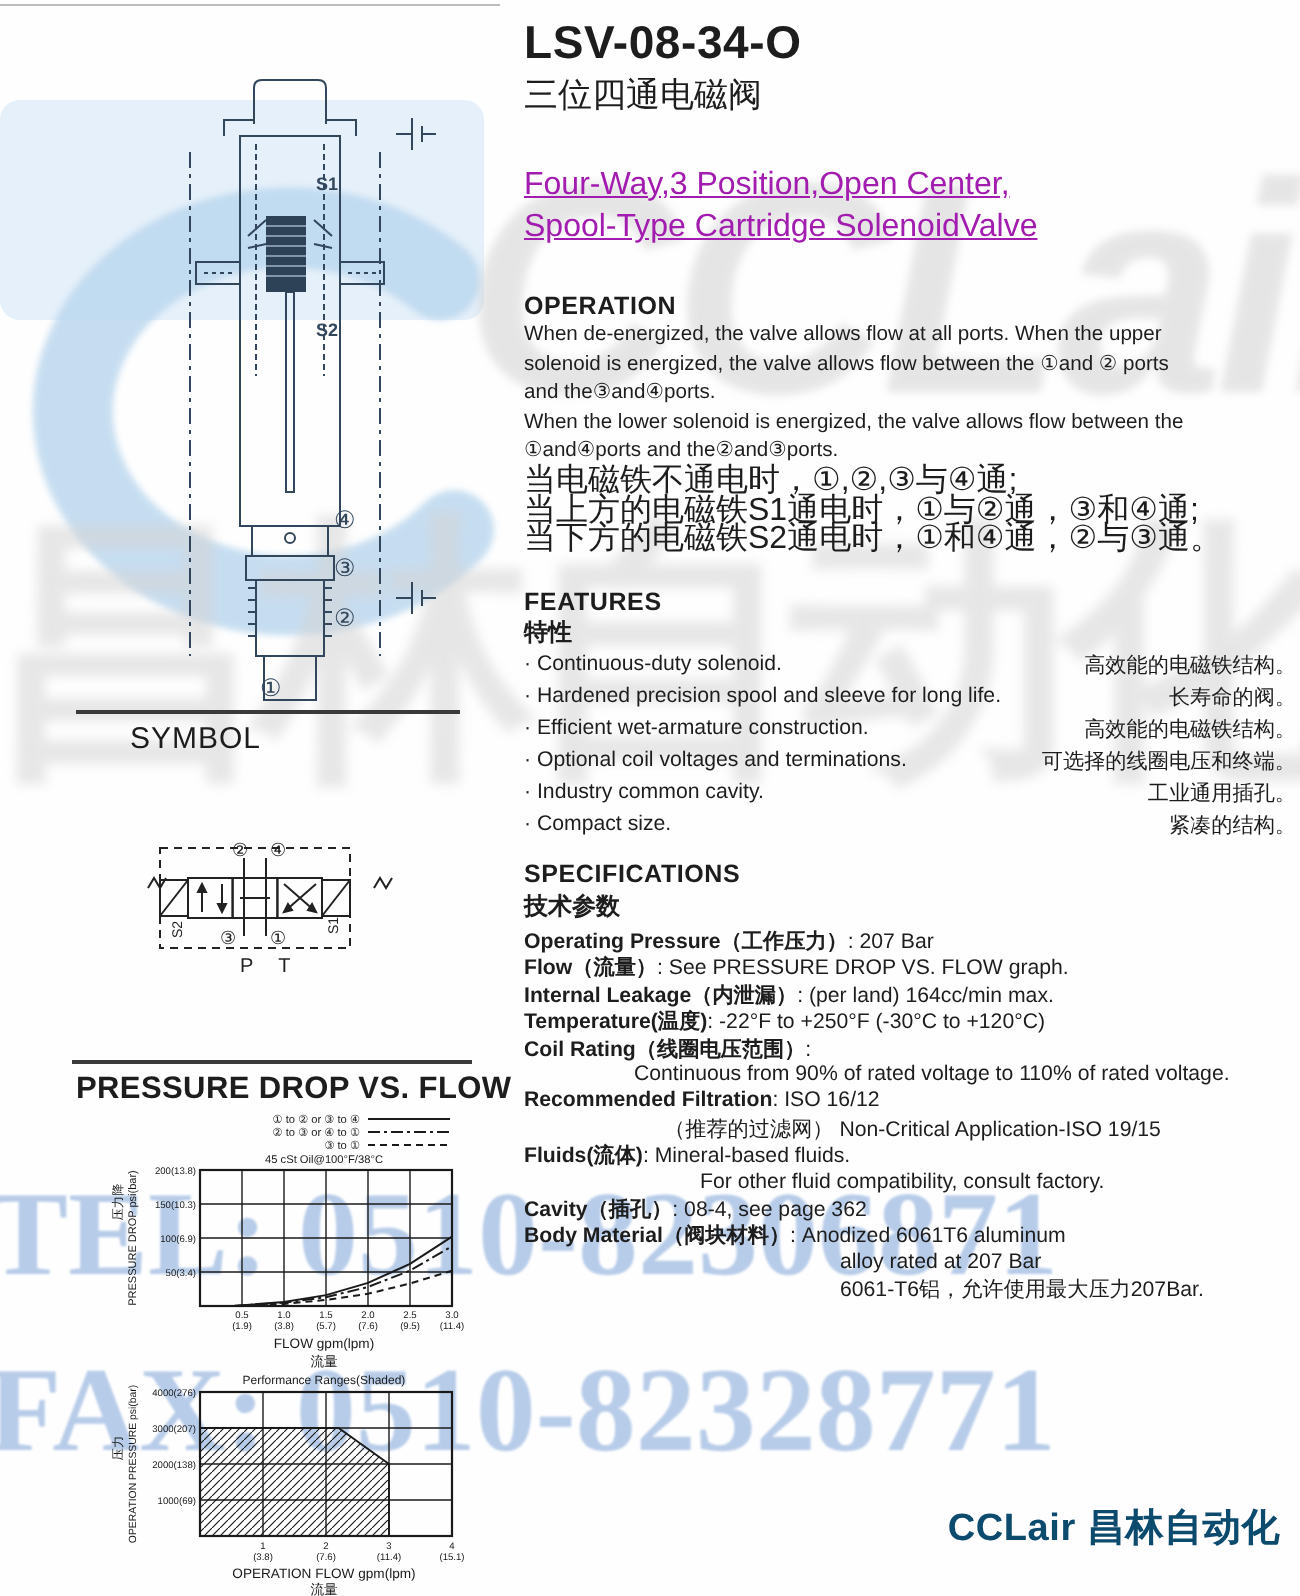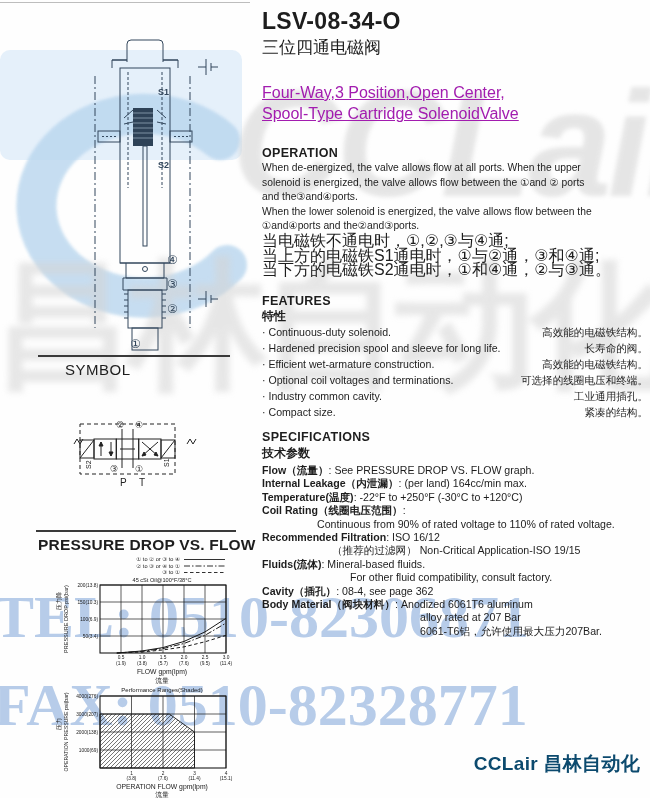--- a/index.html
+++ b/index.html
@@ -267,20 +267,21 @@
       </div>
     <div class="feat-row">
         <span class="feat-en">Compact size.</span>
         <span>紧凑的结构。</span>
       </div>
   </div>
 
   <div class="rc sec-head spec-head">SPECIFICATIONS</div>
   <div class="rc spec-cn-head">技术参数</div>
   <div class="rc spec-list">
+    <div class="spec-line"><b>Operating Pressure</b><b>（工作压力）</b><span>: 207 Bar</span></div>
     <div class="spec-line"><b>Flow</b><b>（流量）</b><span>: See PRESSURE DROP VS. FLOW graph.</span></div>
     <div class="spec-line"><b>Internal Leakage</b><b>（内泄漏）</b><span>: (per land) 164cc/min max.</span></div>
     <div class="spec-line"><b>Temperature</b><b>(温度)</b><span>: -22°F to +250°F (-30°C to +120°C)</span></div>
     <div class="spec-line"><b>Coil Rating</b><b>（线圈电压范围）</b><span>:</span></div>
     <div class="spec-line ind1"><span>Continuous from 90% of rated voltage to 110% of rated voltage.</span></div>
     <div class="spec-line"><b>Recommended Filtration</b><b></b><span>: ISO 16/12</span></div>
     <div class="spec-line ind2"><span>（推荐的过滤网） Non-Critical Application-ISO 19/15</span></div>
     <div class="spec-line"><b>Fluids</b><b>(流体)</b><span>: Mineral-based fluids.</span></div>
     <div class="spec-line ind3"><span>For other fluid compatibility, consult factory.</span></div>
     <div class="spec-line"><b>Cavity</b><b>（插孔）</b><span>: 08-4, see page 362</span></div>

